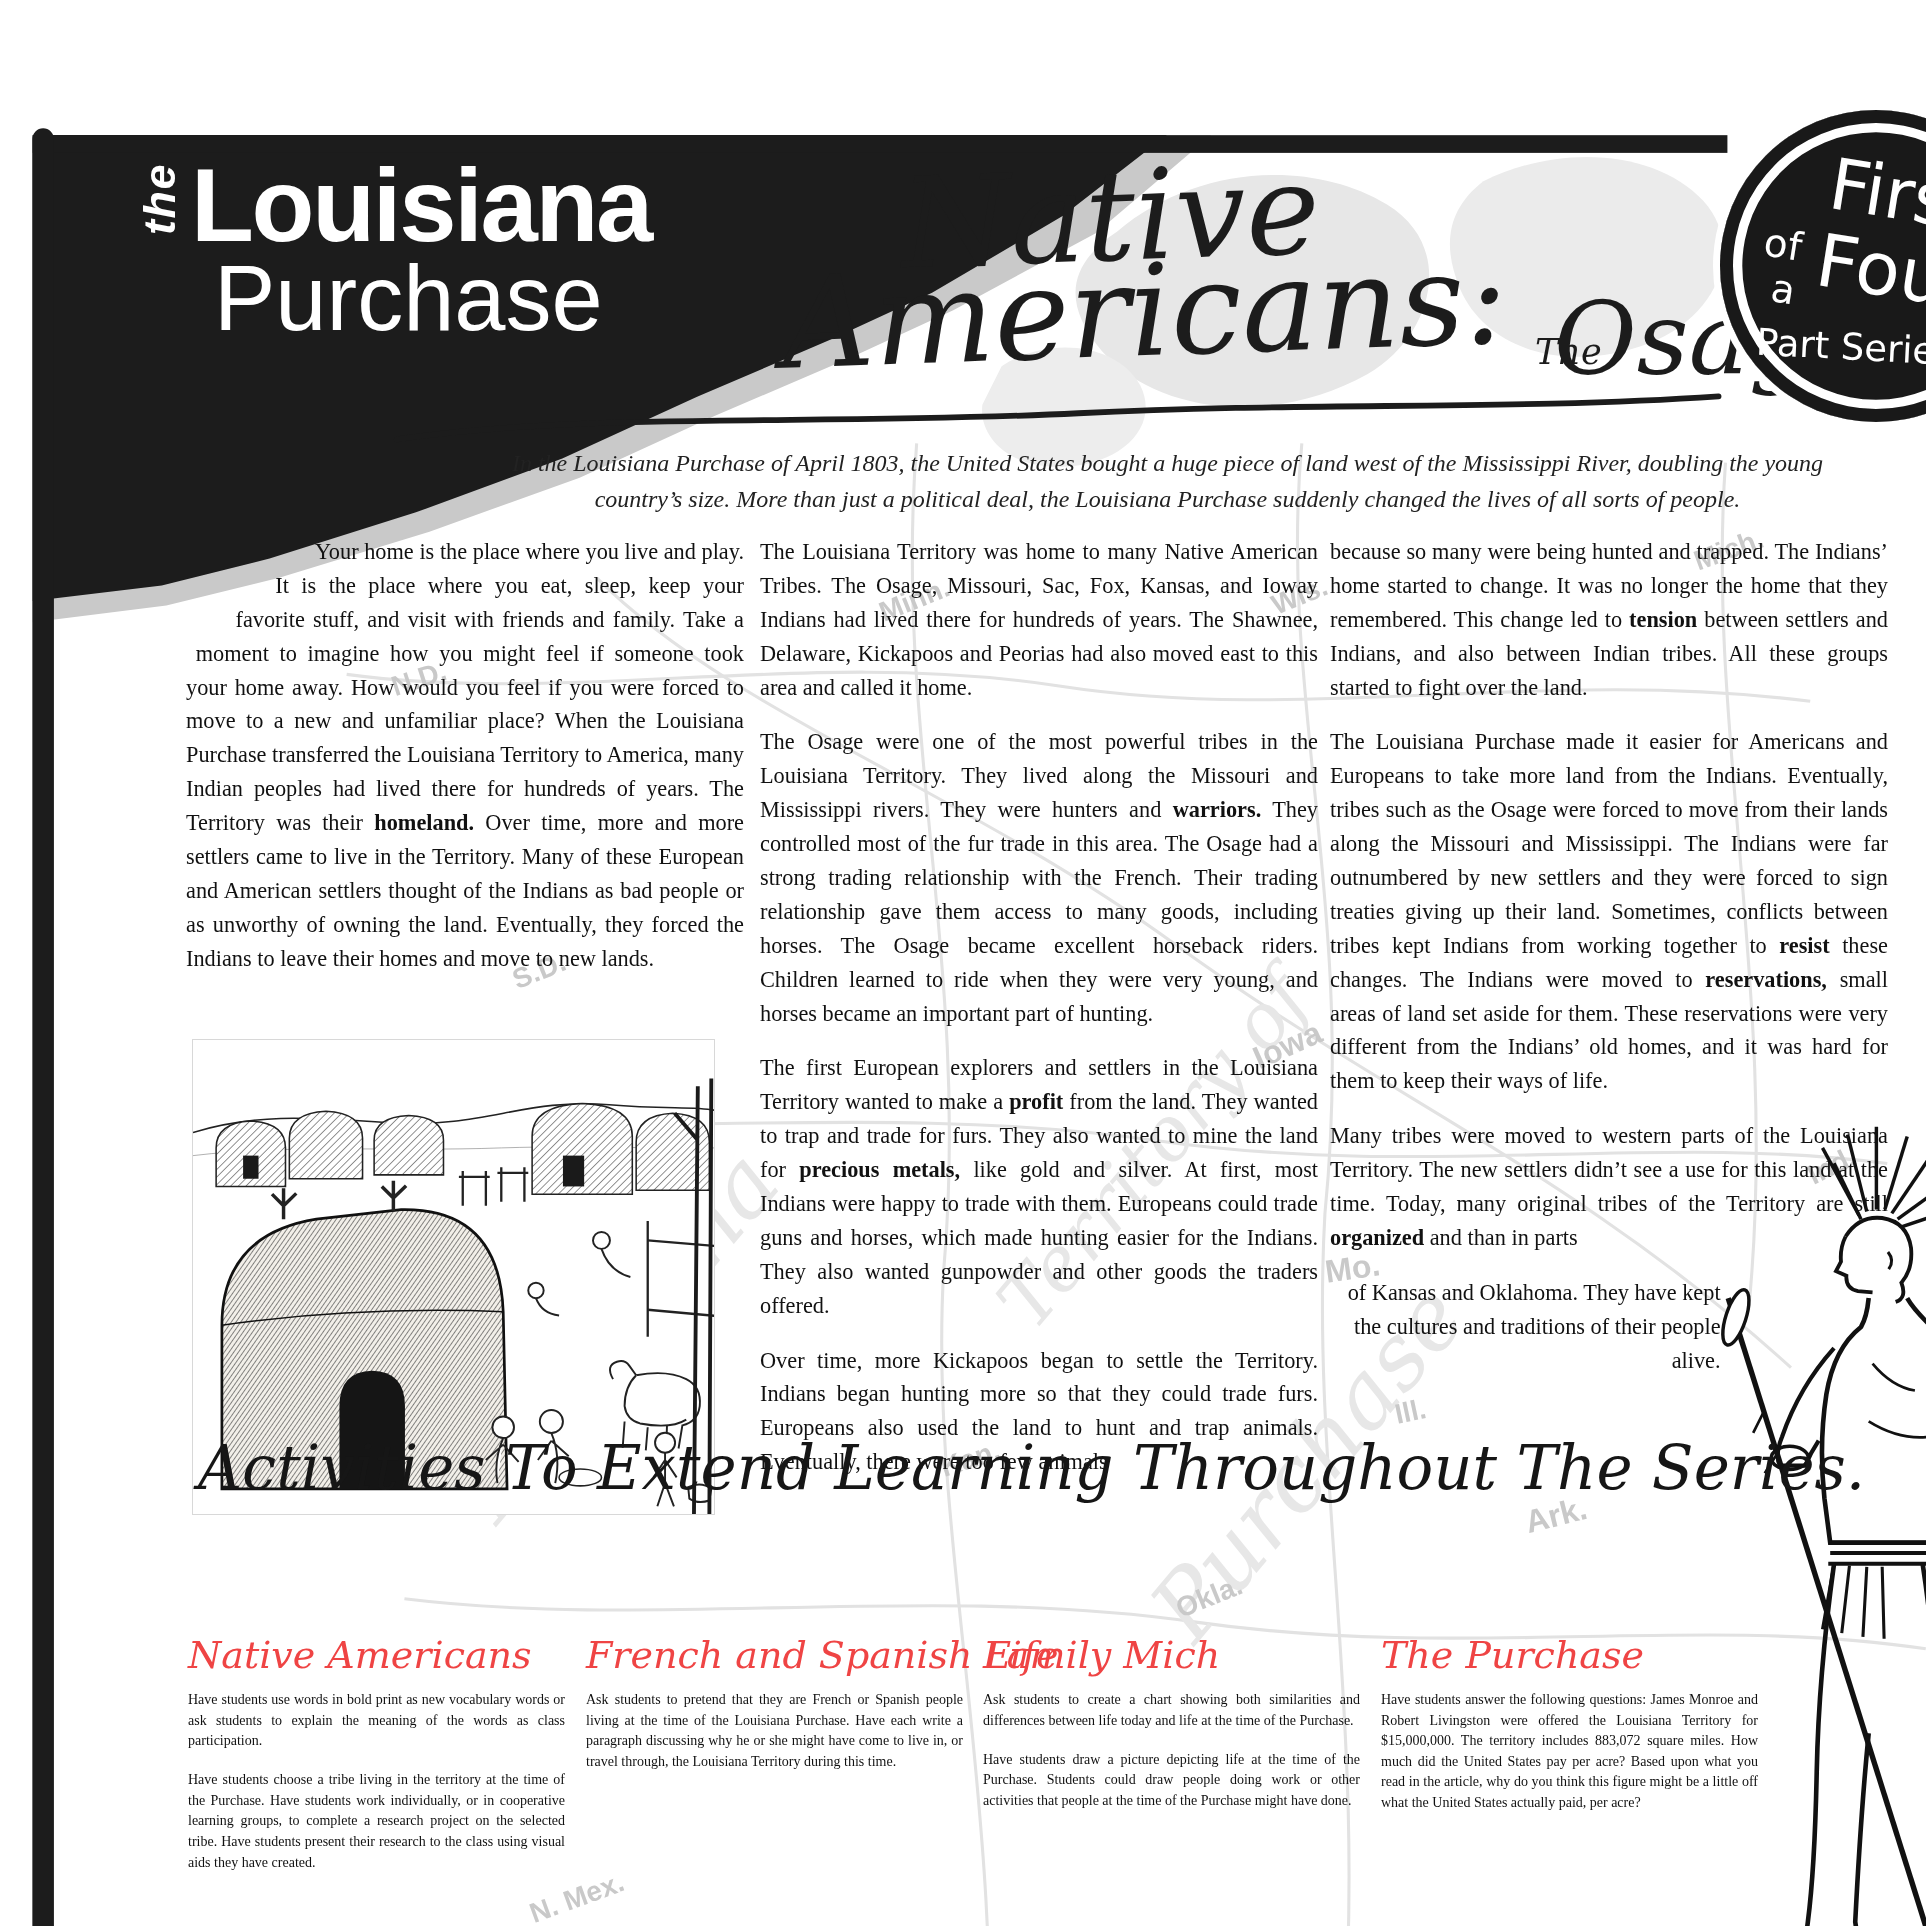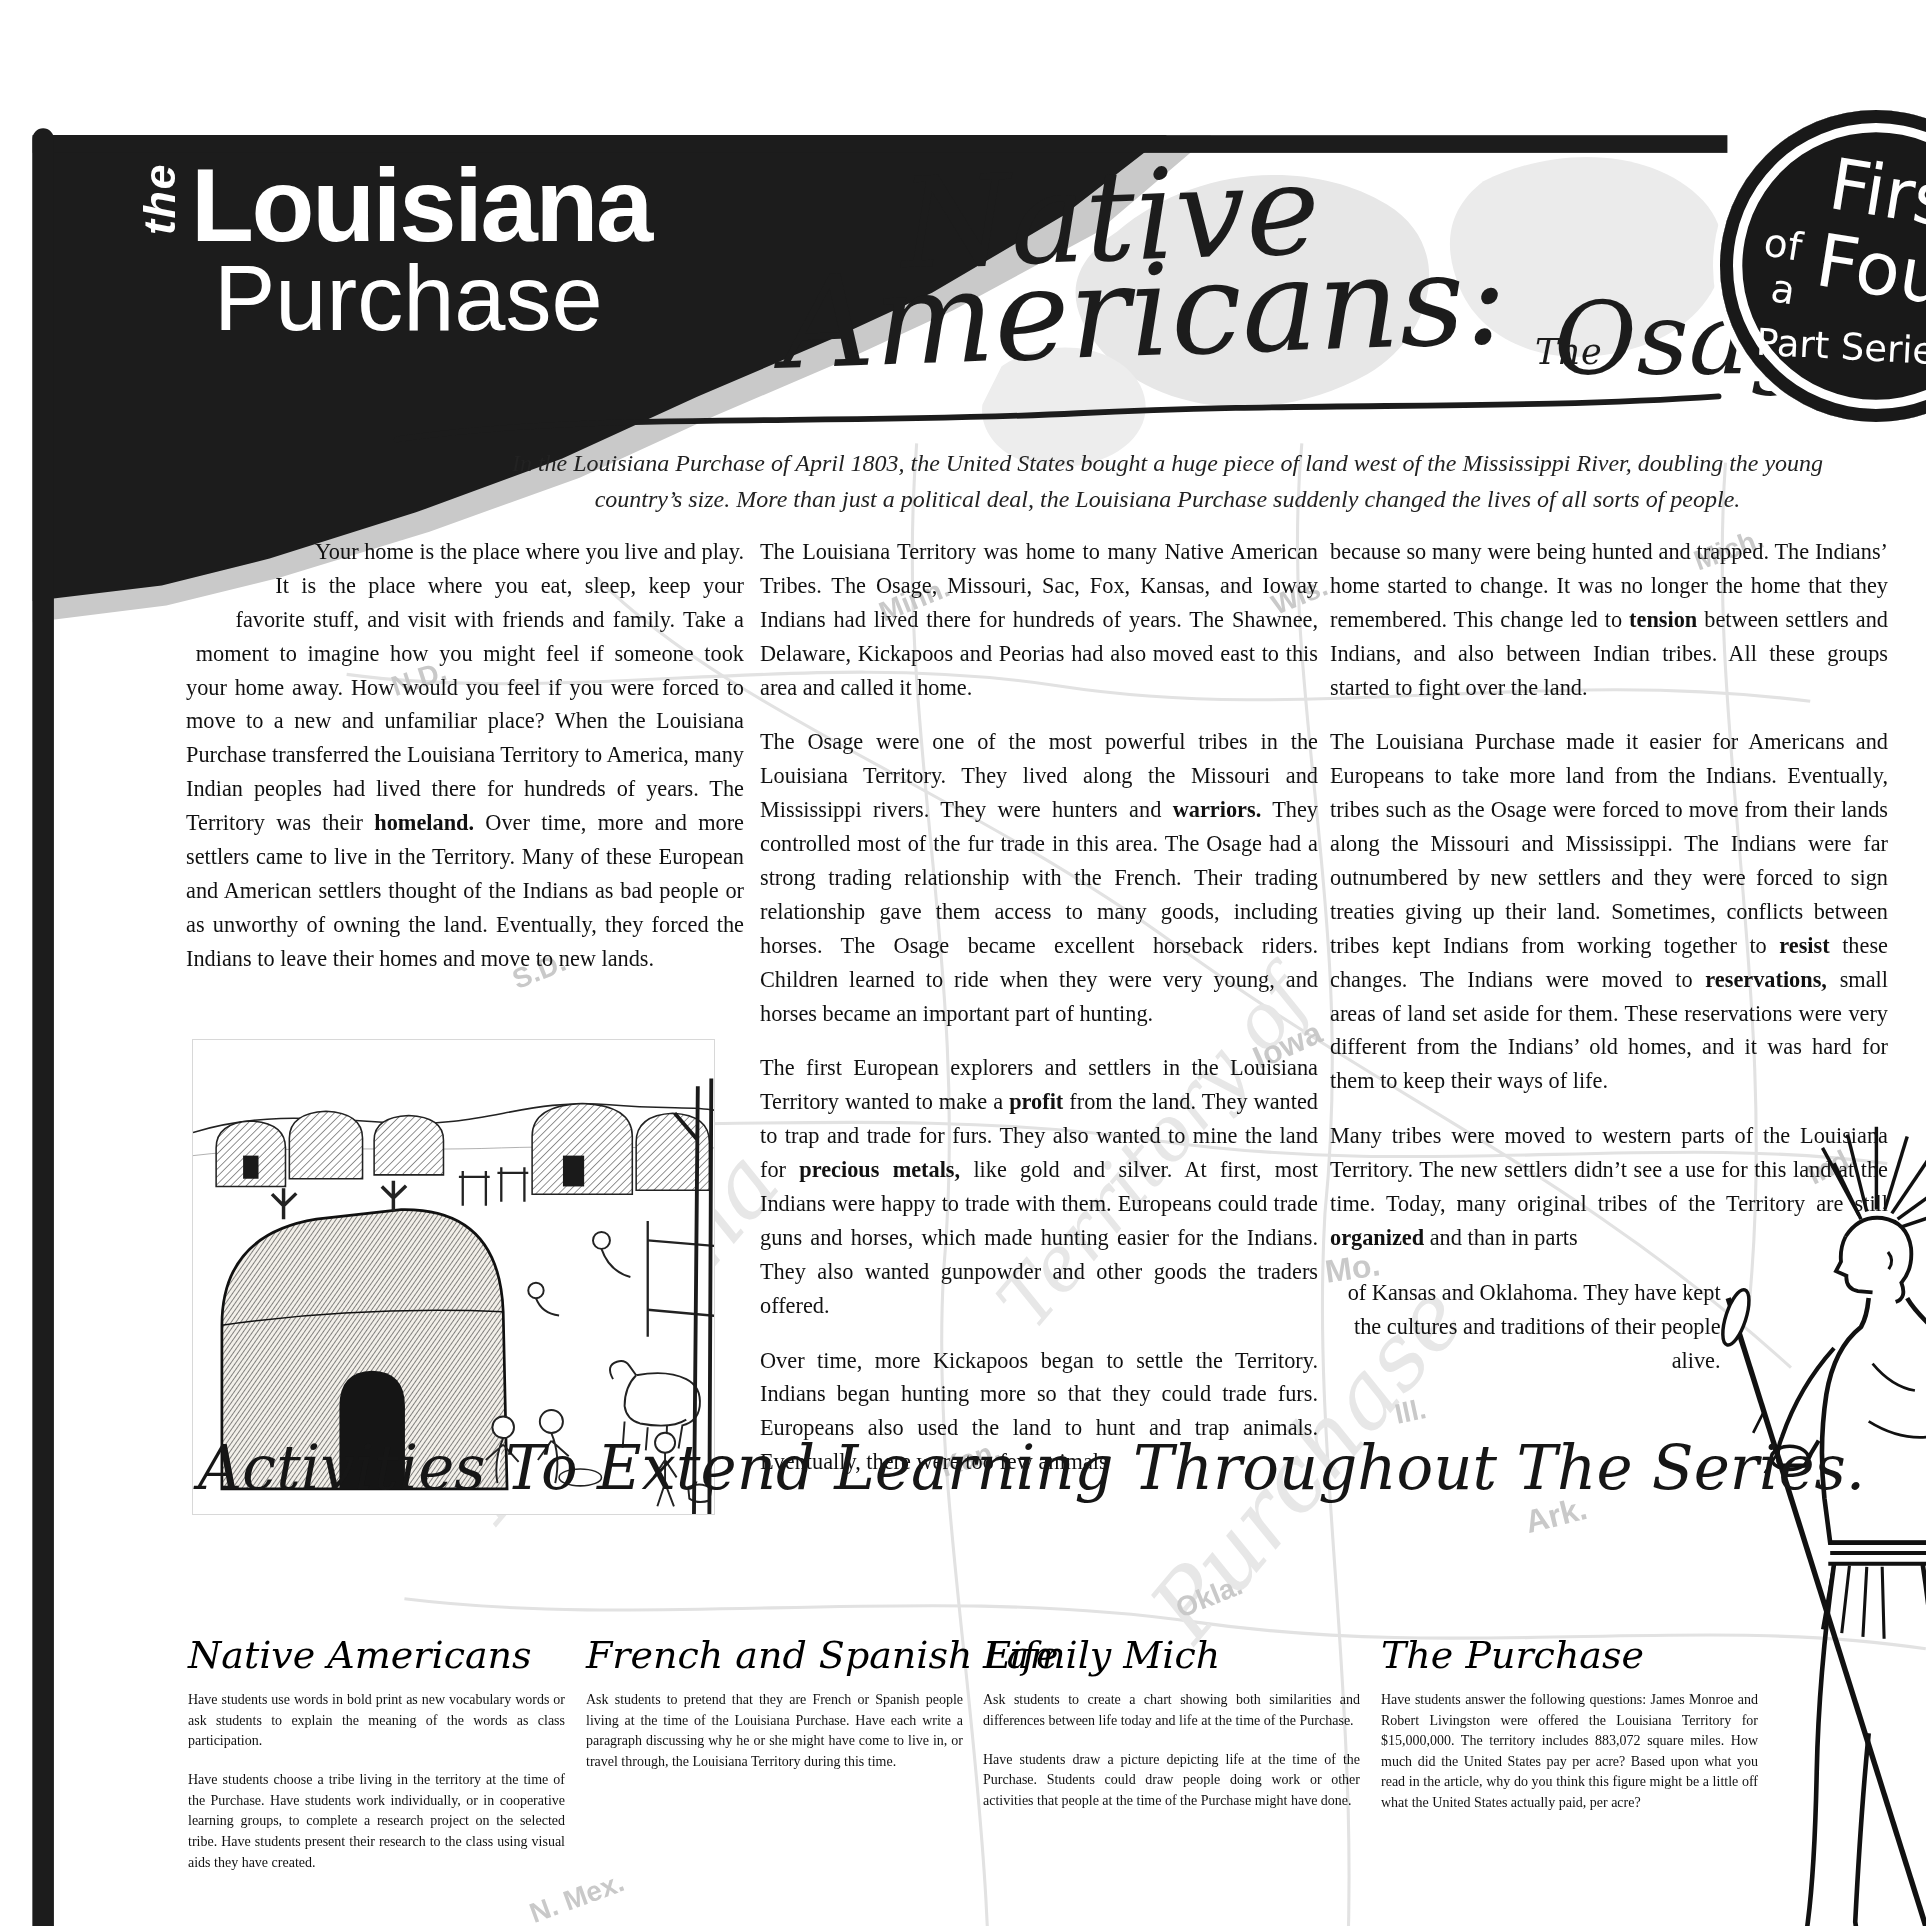--- a/index.html
+++ b/index.html
@@ -55,21 +55,21 @@
   
   #warrior{position:absolute;left:1707px;top:1117px;width:385px;height:932px;z-index:2;}
 
   
   #activities-heading{position:absolute;left:198px;top:1432px;z-index:4;font-family:"DejaVu Serif",serif;font-style:italic;font-size:61px;white-space:nowrap;color:#161616;}
   .act-col{position:absolute;top:1633px;width:377px;z-index:4;}
   #act-col-0{left:188px;}
   #act-col-1{left:586px;}
   #act-col-2{left:983px;}
   #act-col-3{left:1381px;}
-  .act-title{font-family:"DejaVu Serif",serif;font-style:italic;font-weight:normal;font-size:38px;margin:0 0 13px 0;color:#000000;white-space:nowrap;}
+  .act-title{font-family:"DejaVu Serif",serif;font-style:italic;font-weight:normal;font-size:38px;margin:0 0 13px 0;color:#ef4444;white-space:nowrap;}
   .act-p{font-size:14px;line-height:1.47;text-align:justify;margin:0 0 18.5px 0;overflow-wrap:anywhere;}
 
   
   #frame{position:absolute;left:0;top:0;width:2148px;height:2344px;z-index:6;pointer-events:none;}
 </style>
 </head>
 <body>
 
 <div id="page">
 

